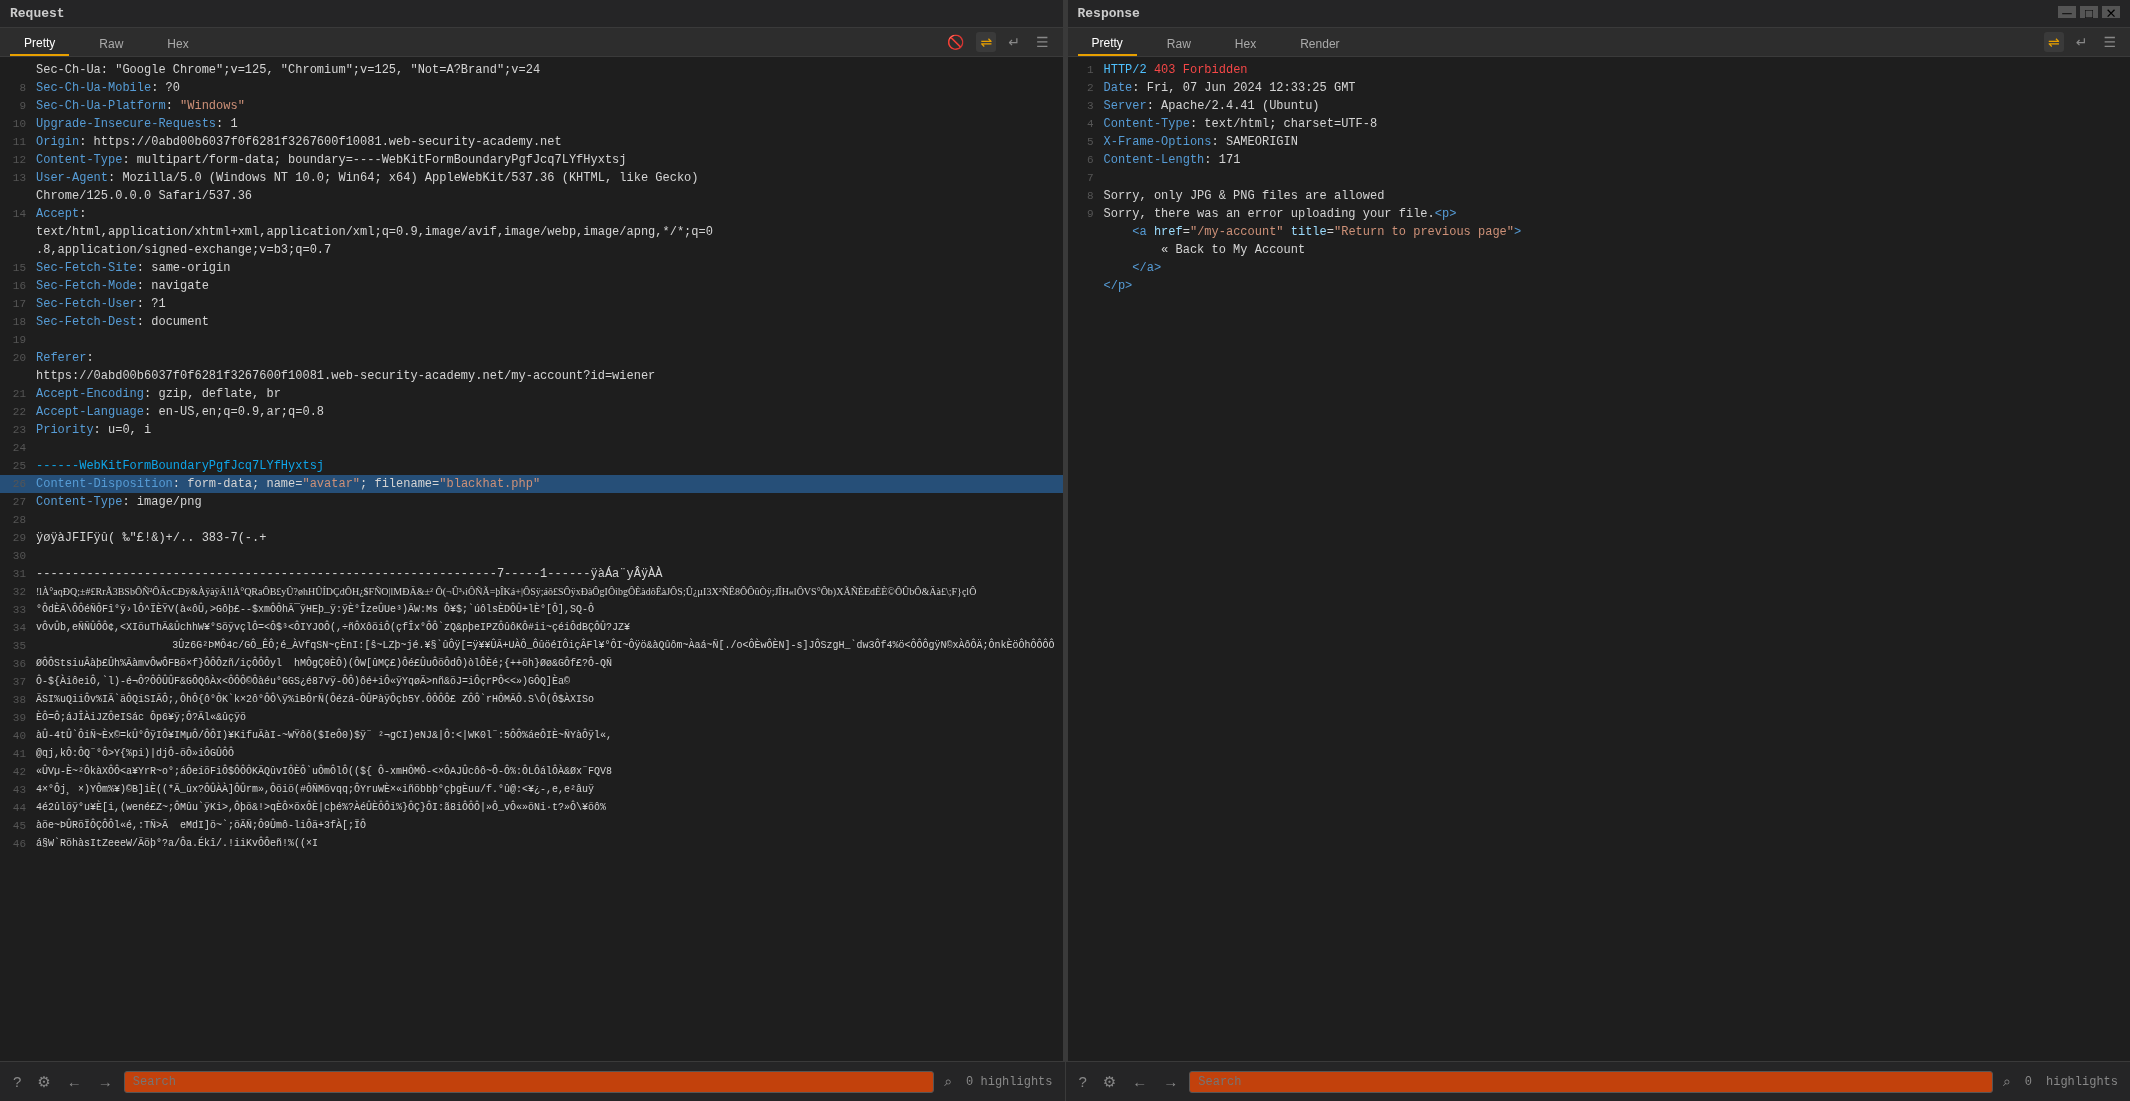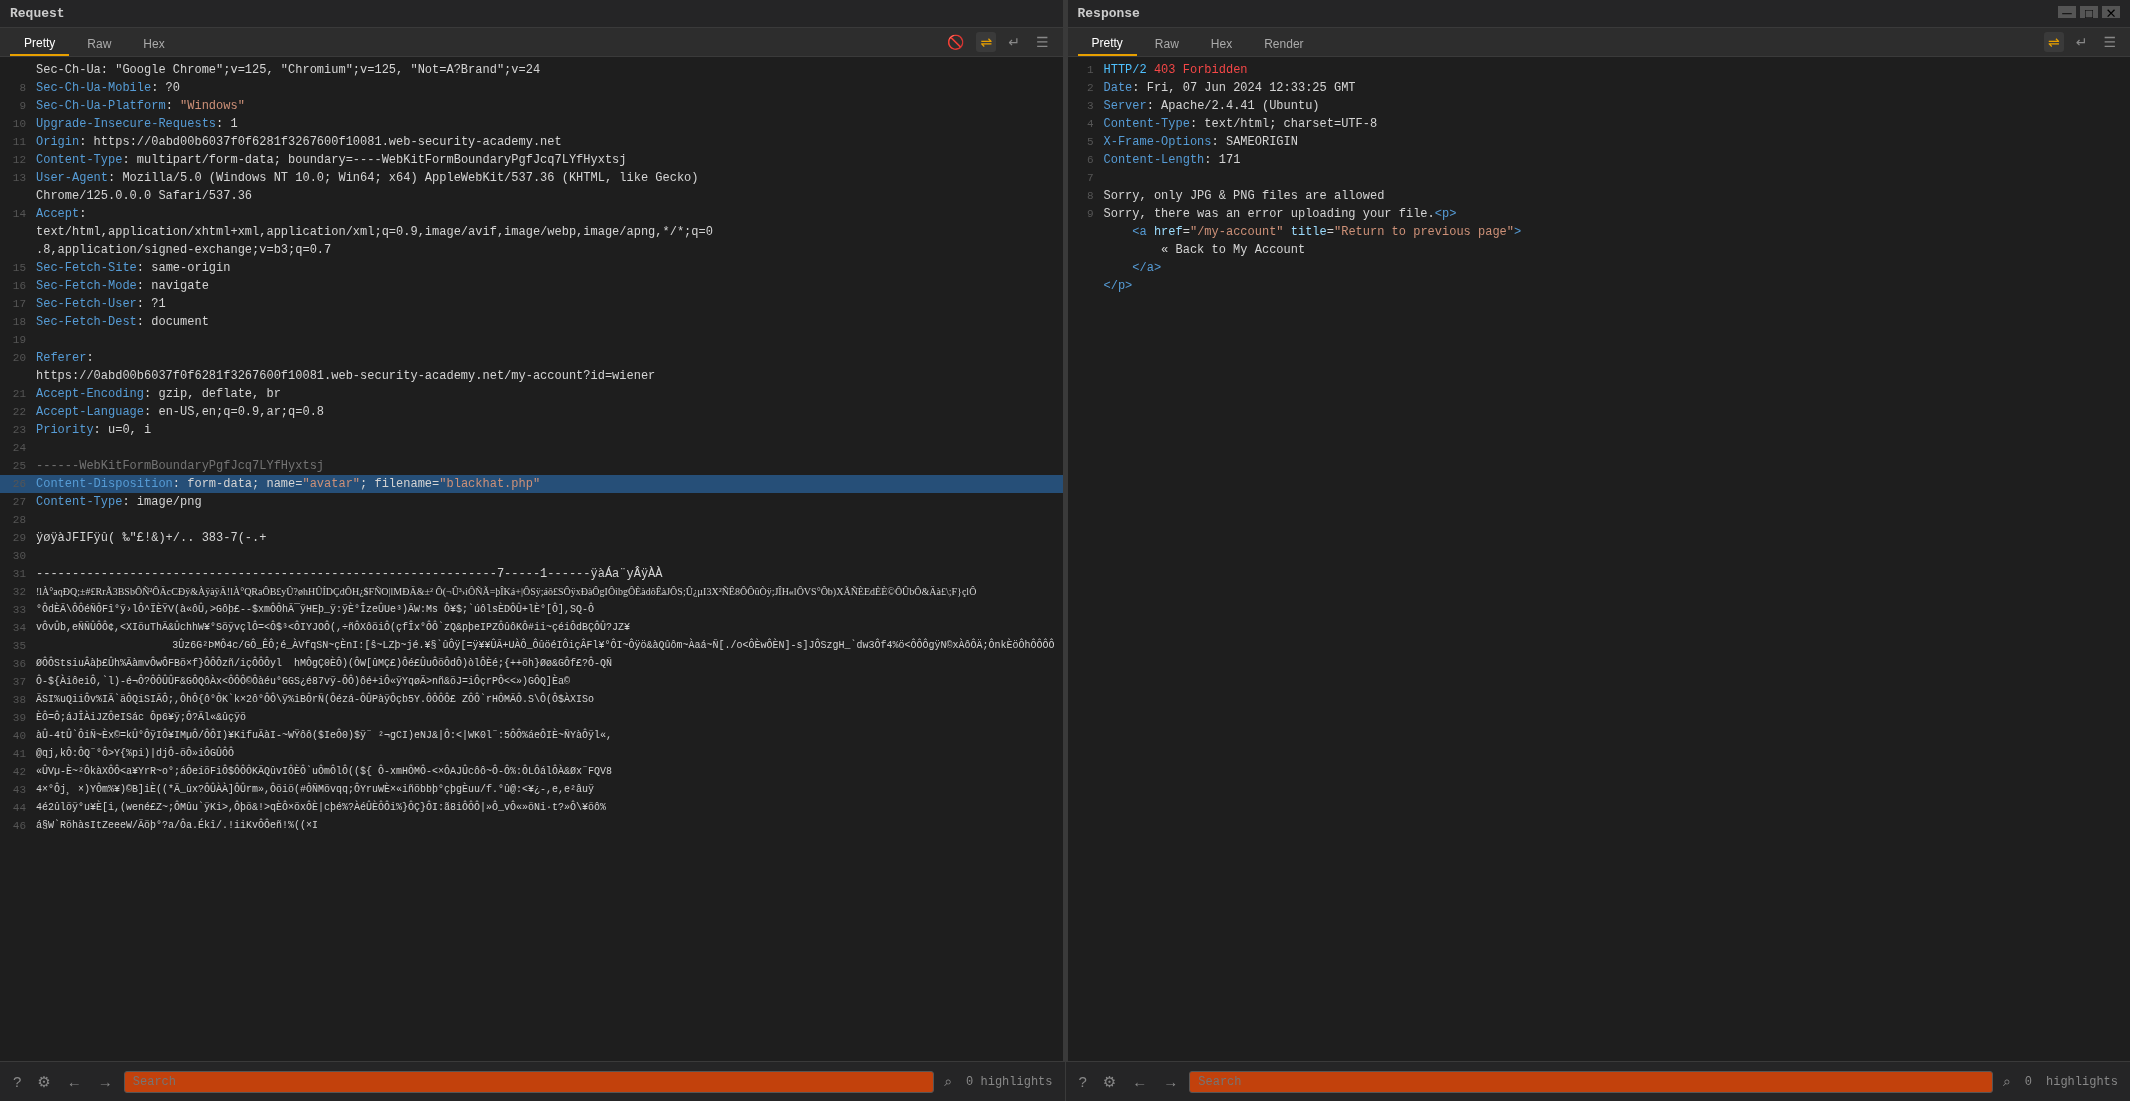--- a/index.html
+++ b/index.html
@@ -59,21 +59,21 @@
       display: flex;
       align-items: flex-start;
     }
 
     .tab-bar {
       background: #2d2d2d;
       display: flex;
       align-items: center;
       padding: 4px 10px 0 10px;
       border-bottom: 1px solid #3a3a3a;
-      gap: 4px;
+      gap: 16px;
     }
     .tab {
       padding: 4px 14px;
       font-size: 12px;
       color: #aaa;
       cursor: pointer;
       border-bottom: 2px solid transparent;
       background: transparent;
       border: none;
     }
@@ -133,21 +133,21 @@
 
     
     .c-key { color: #569cd6; }
     .c-val { color: #ce9178; }
     .c-red { color: #f44747; }
     .c-blue { color: #4fc1ff; }
     .c-tag { color: #569cd6; }
     .c-attr { color: #9cdcfe; }
     .c-attrval { color: #ce9178; }
     .c-normal { color: #d4d4d4; }
-    .c-gray { color: #737373; }
+    .c-gray { color: #0ea5e9; }
 
     
     .bottom-bar {
       height: 40px;
       background: #252526;
       border-top: 1px solid #3a3a3a;
       display: flex;
       align-items: center;
       gap: 0;
     }
@@ -389,20 +389,24 @@
       </div>
       <div class="code-line">
         <span class="line-num">43</span>
         <span class="line-content c-normal" style="font-size:10px;">4×°Ôj¸ ×)YÔm%¥)©B]iÈ((*Ä_ûx?ÔÛÀÀ]ÔÛrm»,Ôöiö(#ÔÑMövqq;ÔYruWÈ×«iñöbbþ°çþgÈuu/f.°û@:&lt;¥¿-,e,e²âuÿ</span>
       </div>
       <div class="code-line">
         <span class="line-num">44</span>
         <span class="line-content c-normal" style="font-size:10px;">4é2ûlöÿ°u¥È[i,(wené£Z~;ÔMûu`ÿKi&gt;,Ôþö&amp;!&gt;qÈÔ×öxÔÈ|cþé%?ÀéÛÈÔÔi%}ÔÇ}ÔI:ã8iÔÔÔ|»Ô_vÔ«»öNi·t?»Ô\¥öô%</span>
       </div>
       <div class="code-line">
+        <span class="line-num">45</span>
+        <span class="line-content c-normal" style="font-size:10px;">àöe~ÞÛRöÏÔÇÔÔl«é,:TÑ&gt;Ä  eMdI]ö~`;öÄÑ;Ô9Ûmô-liÔä+3fÀ[;ÏÔ</span>
+      </div>
+      <div class="code-line">
         <span class="line-num">46</span>
         <span class="line-content c-normal" style="font-size:10px;">á§W`RöhàsItZeeeW/Äöþ°?a/Ôa.Ékî/.!iiKvÔÔeñ!%((×I</span>
       </div>
     </div>
   </div>
 
   <div class="divider"></div>
 
   <div class="panel">
     <div class="panel-header">

